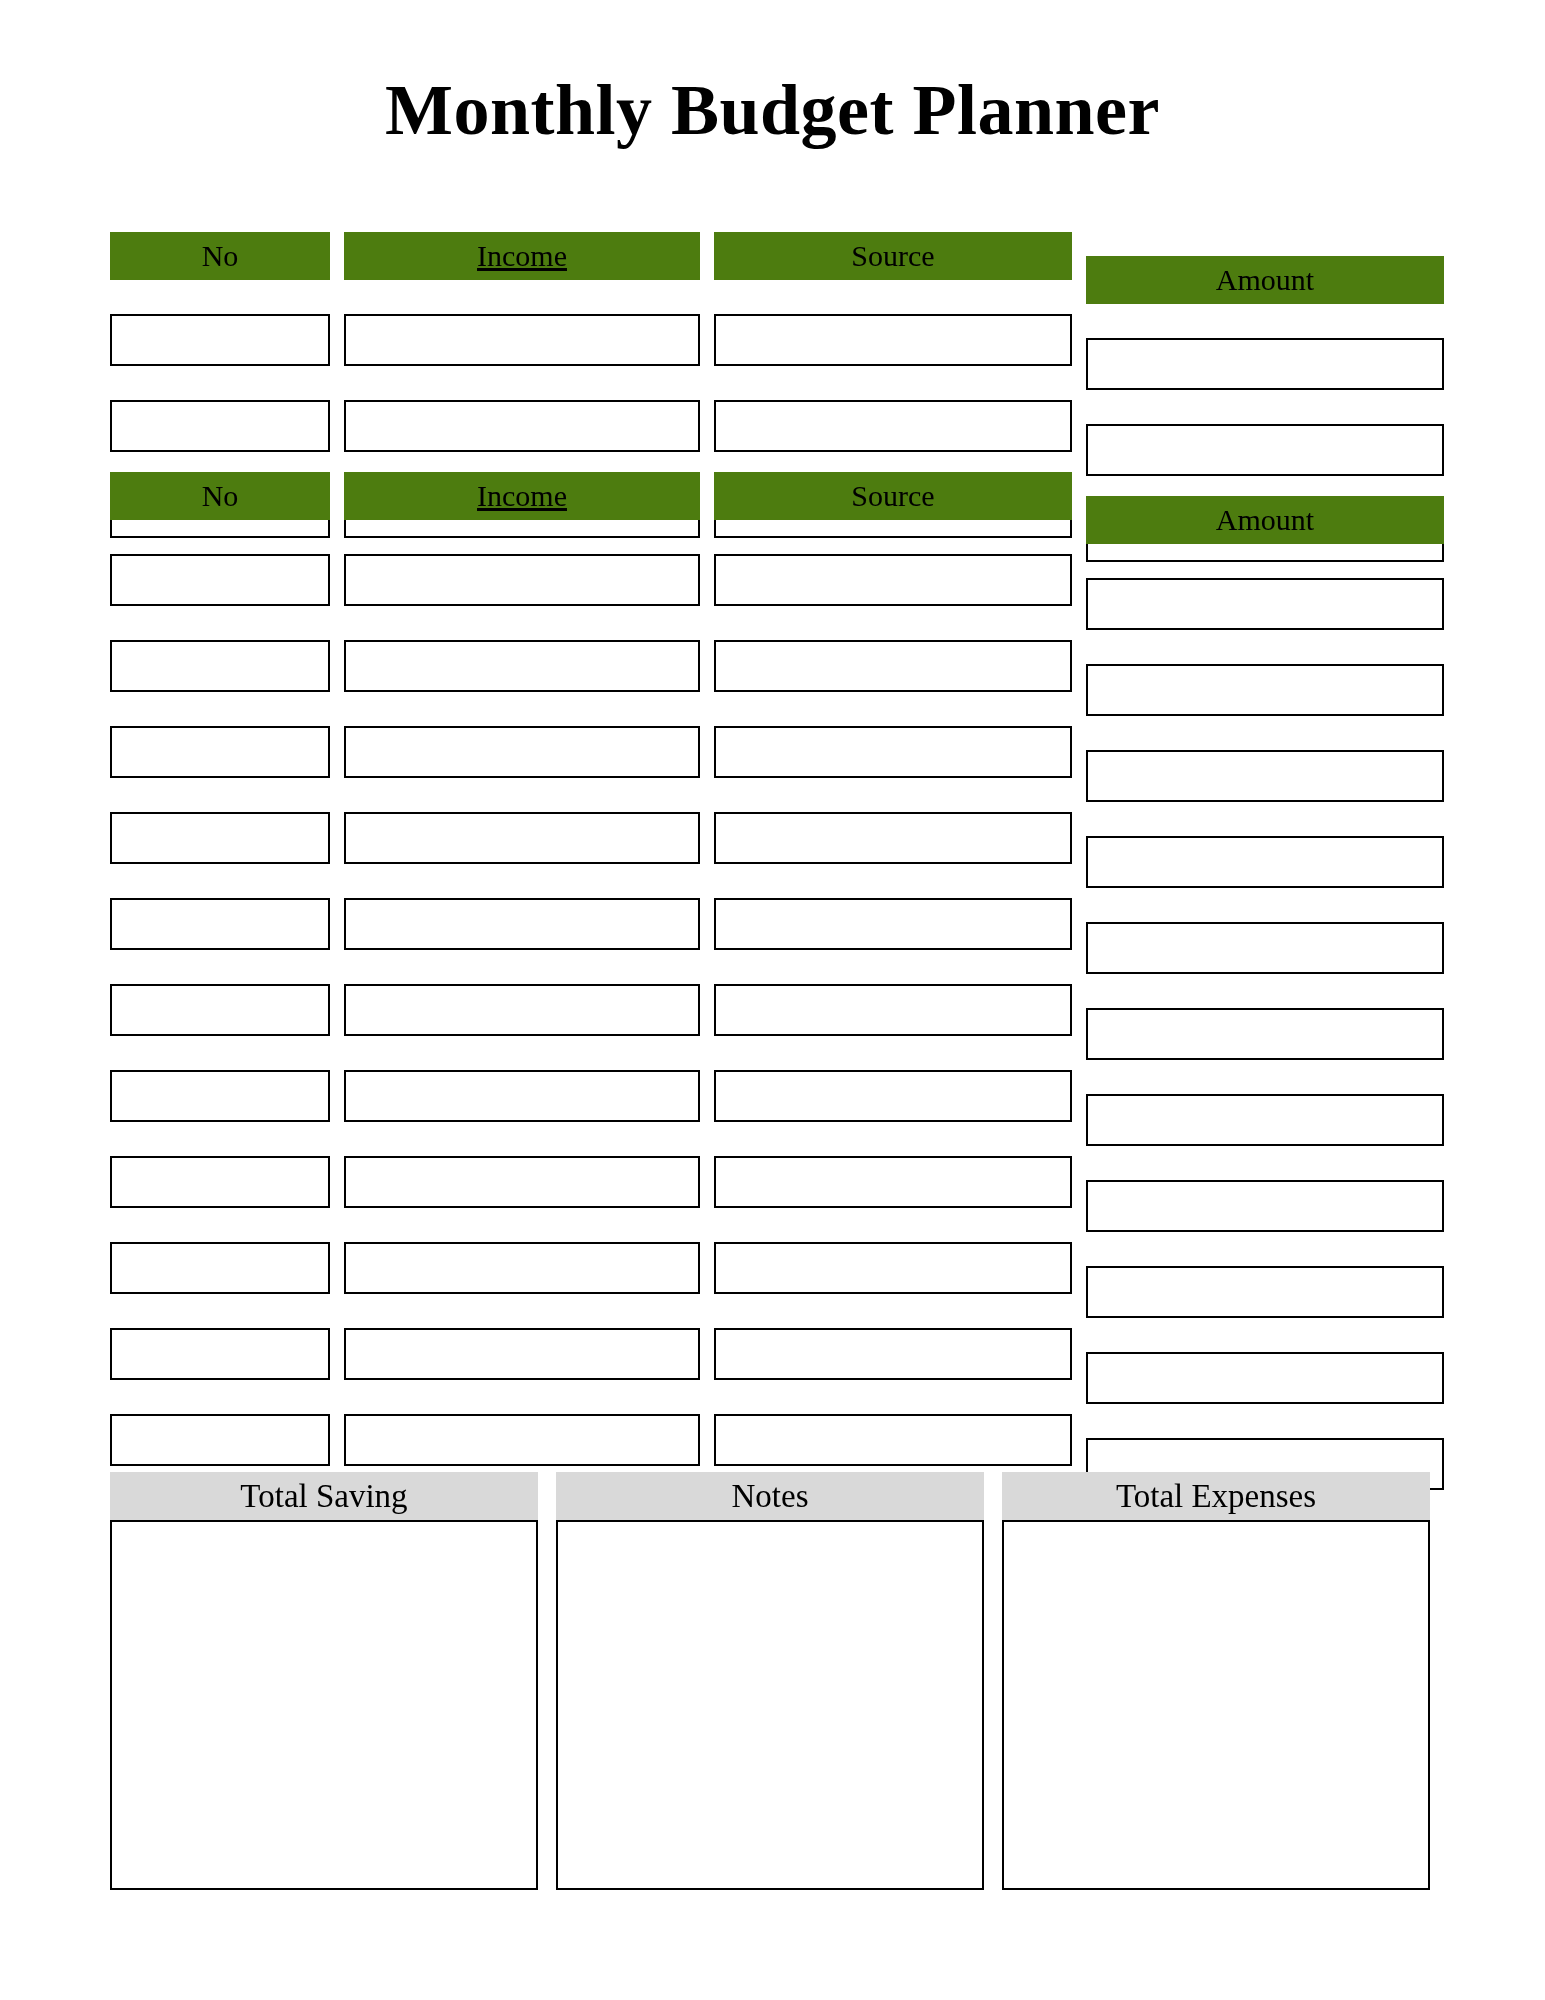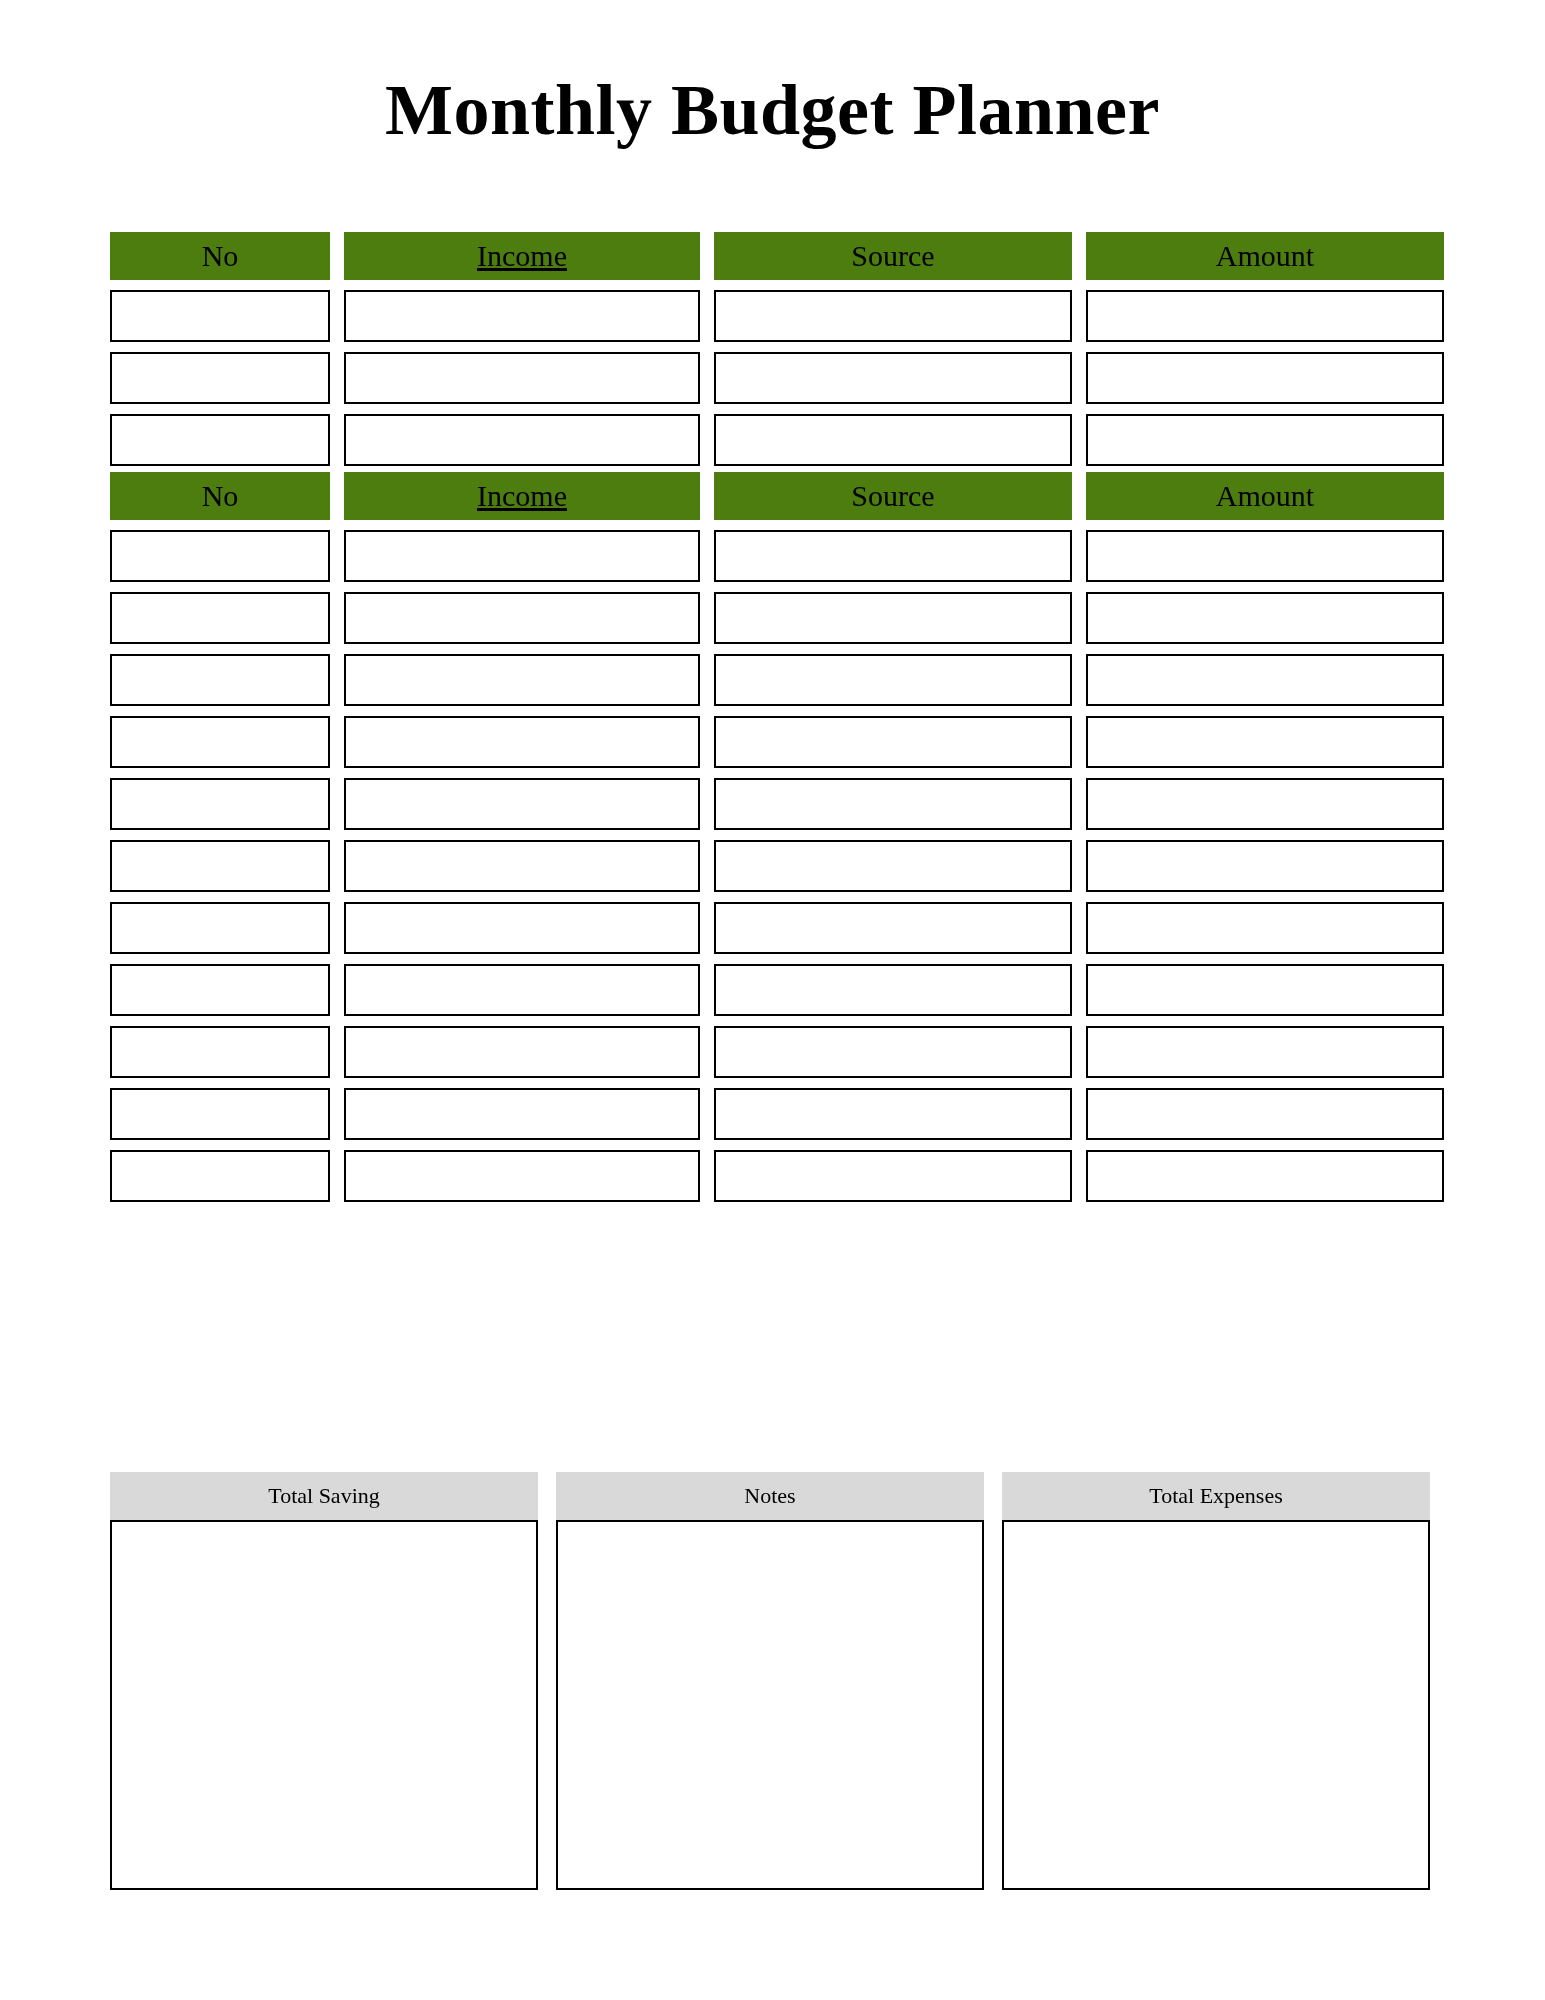--- a/index.html
+++ b/index.html
@@ -59,21 +59,21 @@
   }
 
   .header-row {
     margin-bottom: 7px;
   }
 
   
   .col-no      { width: 220px; flex: 0 0 220px; }
   .col-income  { width: 356px; flex: 0 0 356px; text-decoration: underline; }
   .col-source  { width: 358px; flex: 0 0 358px; }
-  .col-amount  { width: 358px; flex: 0 0 358px; }
+  .col-amount  { width: 358px; flex: 0 0 358px; margin-top: 24px; }
 
   .hcell {
     background: #4d7c0f;
     height: 48px;
     line-height: 48px;
     text-align: center;
     font-size: 30px;
     font-weight: normal;
     color: #000000;
     white-space: nowrap;
@@ -107,21 +107,21 @@
 
   .box-saving   { width: 428px; flex: 0 0 428px; }
   .box-expenses { width: 428px; flex: 0 0 428px; }
   .box-notes    { width: 428px; flex: 0 0 428px; }
 
   .summary-header {
     background: #d9d9d9;
     height: 48px;
     line-height: 48px;
     text-align: center;
-    font-size: 22px;
+    font-size: 33px;
     color: #000000;
     white-space: nowrap;
     overflow: hidden;
   }
 
   .summary-body {
     height: 370px;
     background: #ffffff;
     border: 2px solid #000000;
   }

